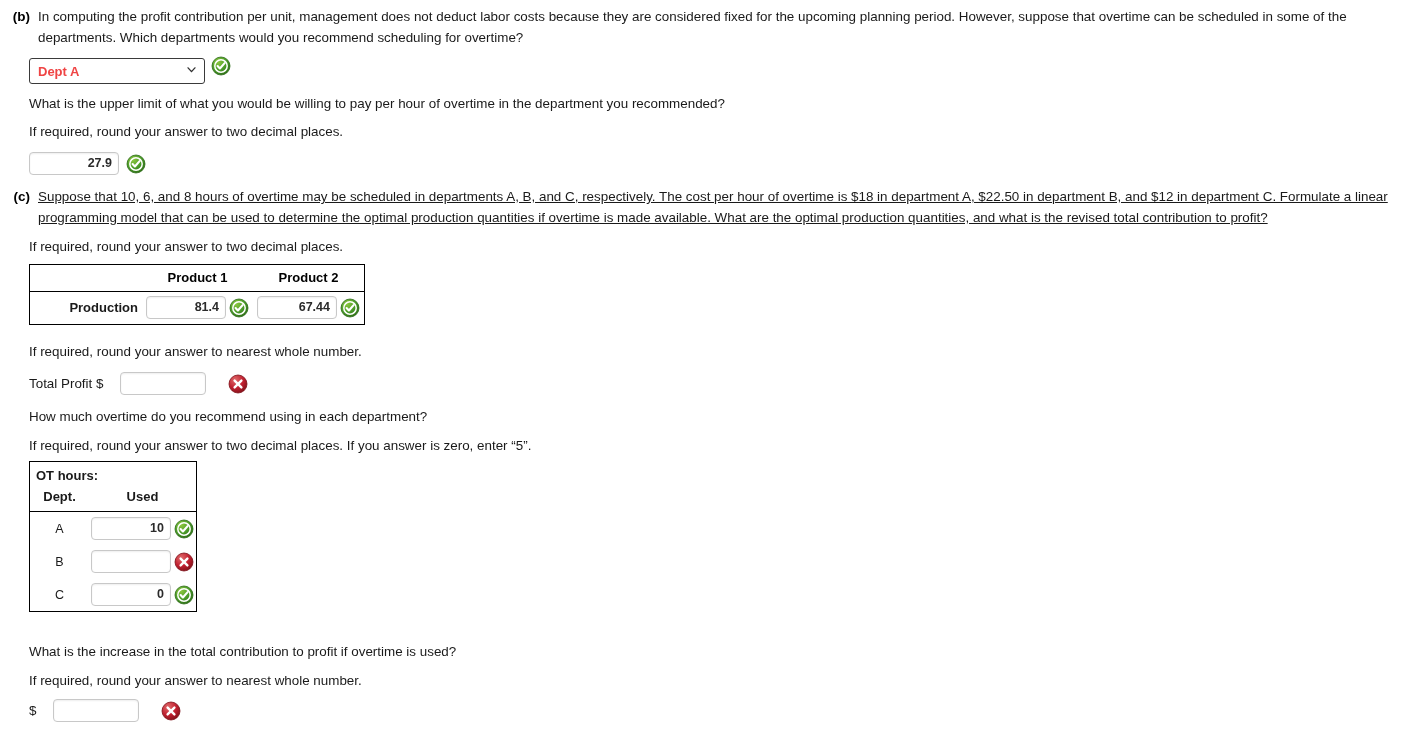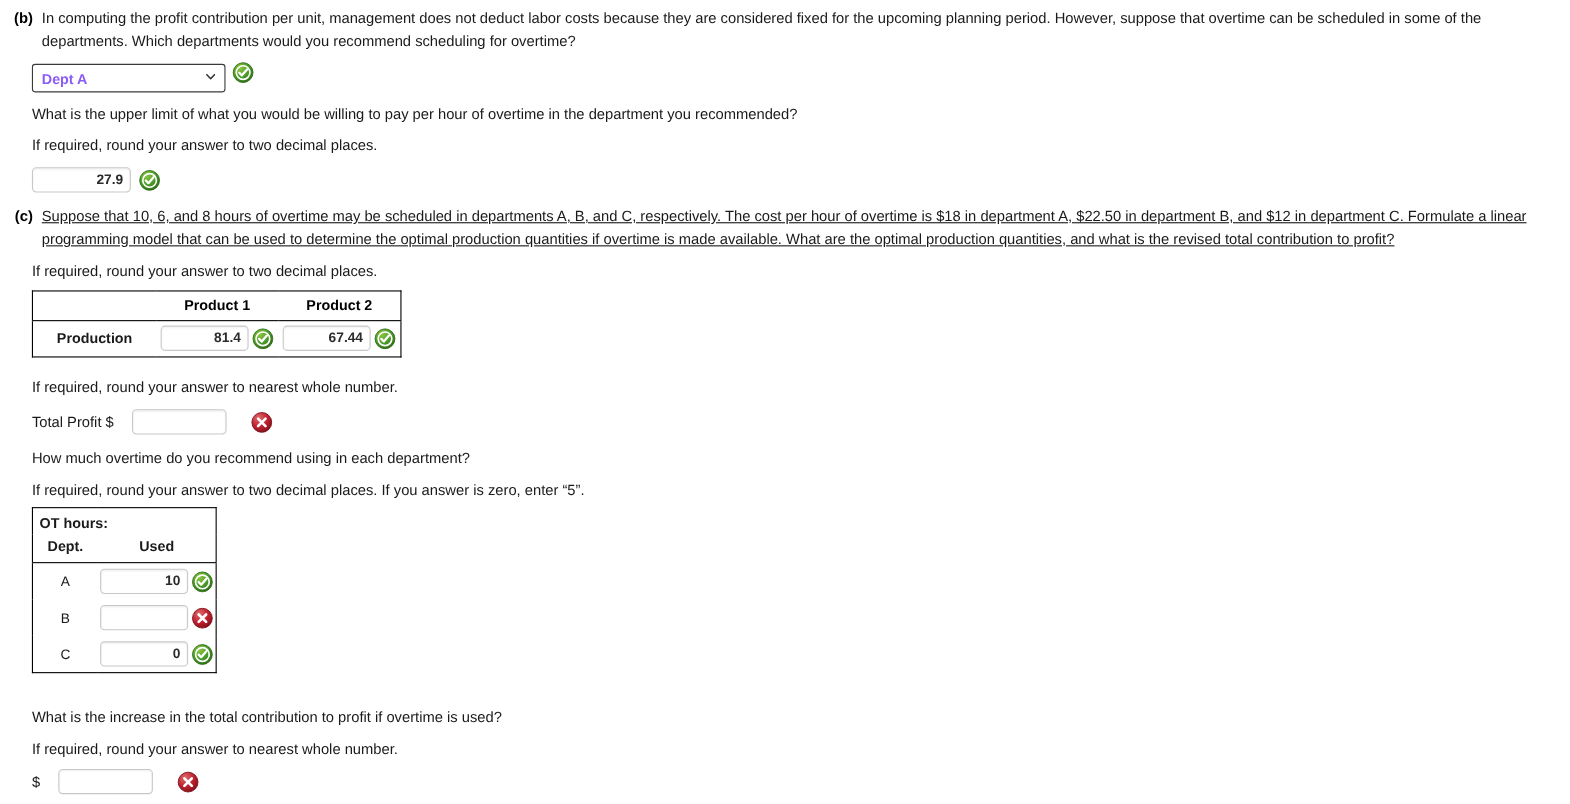--- a/index.html
+++ b/index.html
@@ -85,21 +85,21 @@
     -moz-appearance: none;
     appearance: none;
     width: 176px;
     height: 26px;
     border: 1px solid #3a3a3a;
     border-radius: 3px;
     background: #ffffff;
     font-family: "Liberation Sans", sans-serif;
     font-size: 13px;
     font-weight: bold;
-    color: #8b5cf6;
+    color: #ef4444;
     padding: 0 24px 0 8px;
     box-sizing: border-box;
     outline: none;
   }
   .selectarrow {
     position: absolute;
     right: 9px;
     top: 9px;
     width: 9px;
     height: 6px;
@@ -142,21 +142,21 @@
   #product-table .hdr-row th.blank {
     border-bottom: 1px solid #000000;
   }
   #product-table .data-row td {
     padding: 4px 4px 5px 4px;
     vertical-align: middle;
   }
   #product-table .rowlabel {
     font-weight: bold;
     font-size: 13px;
-    text-align: center;
+    text-align: right;
     padding-left: 4px !important;
     padding-right: 4px !important;
     white-space: nowrap;
   }
 
   
   #ot-table {
     position: absolute;
     left: 29px;
     top: 461px;

